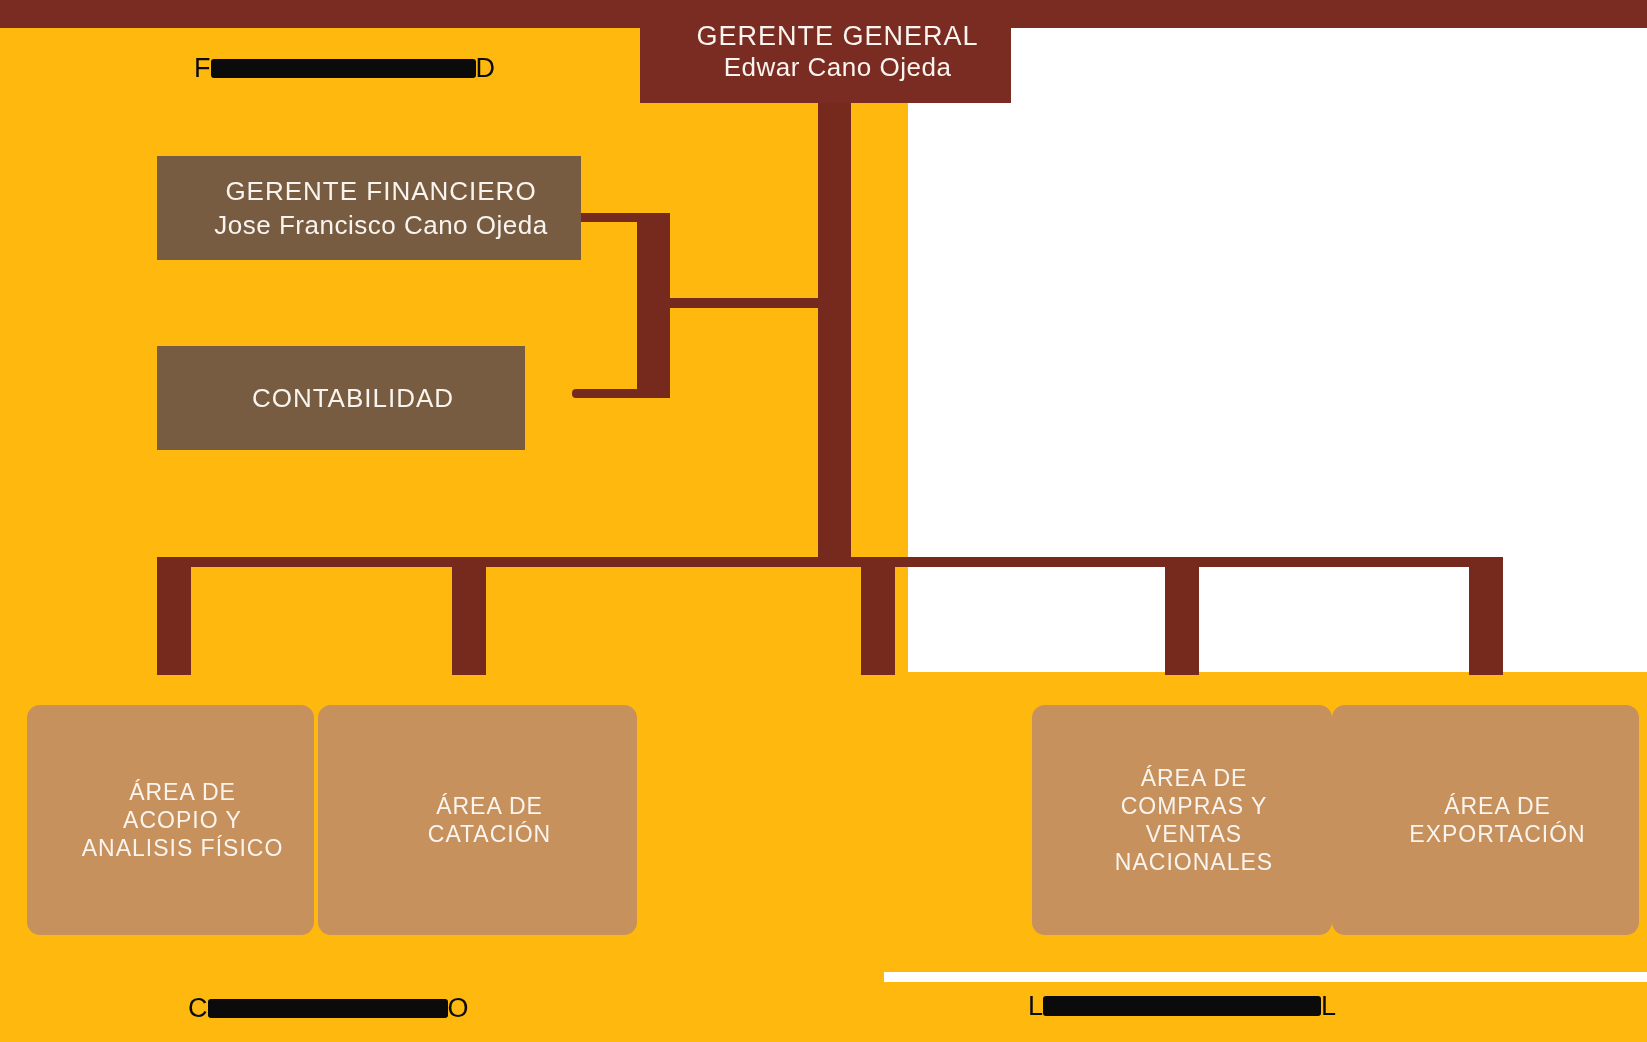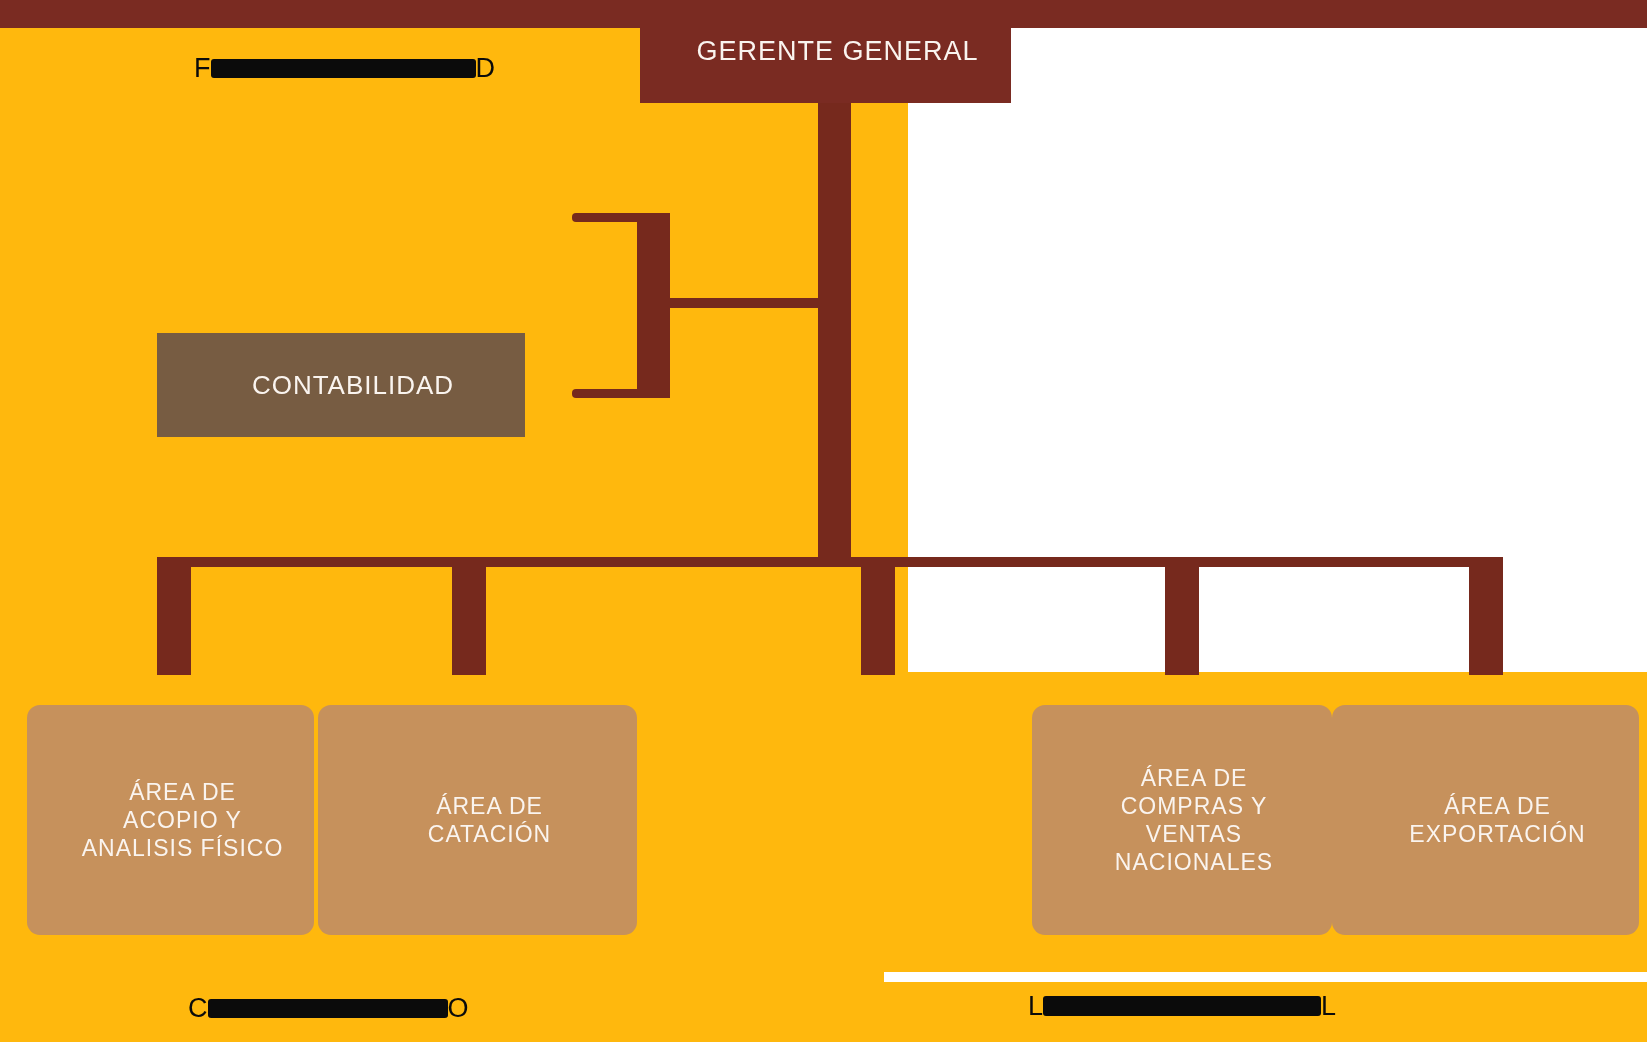--- a/index.html
+++ b/index.html
@@ -37,21 +37,21 @@
   .ln-s4{left:1165px;top:567px;width:10px;height:108px;}
   .ln-s5{left:1469px;top:567px;width:10px;height:108px;}
   
   .node{display:flex;flex-direction:column;align-items:center;justify-content:center;
         text-align:center;color:var(--boxtext);}
   .node-gg{left:640px;top:0;width:347px;height:103px;background:var(--maroon);}
   .node-gg .t{font-size:27px;line-height:31px;letter-spacing:1px;}
   .node-gg .p{font-size:26px;line-height:31px;letter-spacing:0.5px;}
   .node-staff{background:var(--brown);}
   .node-gf{left:157px;top:156px;width:400px;height:104px;}
-  .node-cont{left:157px;top:333px;width:344px;height:104px;}
+  .node-cont{left:157px;top:346px;width:344px;height:104px;}
   .node-staff .t{font-size:26px;line-height:34px;letter-spacing:1px;}
   .node-staff .p{font-size:26px;line-height:34px;letter-spacing:0.5px;}
   .area{background:var(--tan);border-radius:13px;display:flex;align-items:center;
         justify-content:center;text-align:center;color:var(--boxtext);
         font-size:23px;line-height:28px;letter-spacing:1px;white-space:pre-line;}
   .area-1{left:27px;top:705px;width:263px;height:230px;}
   .area-2{left:318px;top:705px;width:295px;height:230px;}
   .area-3{left:726px;top:705px;width:277px;height:230px;}
   .area-4{left:1032px;top:705px;width:276px;height:230px;}
   .area-5{left:1332px;top:705px;width:283px;height:230px;}
@@ -84,28 +84,33 @@
   <div class="abs ln ln-stub-cont"></div>
   <div class="abs ln ln-distributor"></div>
   <div class="abs ln ln-s1"></div>
   <div class="abs ln ln-s2"></div>
   <div class="abs ln ln-s3"></div>
   <div class="abs ln ln-s4"></div>
   <div class="abs ln ln-s5"></div>
 
   <div class="abs node node-gg">
     <div class="t">GERENTE GENERAL</div>
+    <div class="p">Edwar Cano Ojeda</div>
   </div>
 
   <div class="abs redact redact-top">
     <span>F</span>
     <span class="bar"></span>
     <span>D</span>
   </div>
 
+  <div class="abs node node-staff node-gf">
+    <div class="t">GERENTE FINANCIERO</div>
+    <div class="p">Jose Francisco Cano Ojeda</div>
+  </div>
   <div class="abs node node-staff node-cont">
     <div class="t">CONTABILIDAD</div>
   </div>
 
   <div class="abs area area-1">
     <div>ÁREA DE
 ACOPIO Y
 ANALISIS FÍSICO</div>
   </div>
   <div class="abs area area-2">

